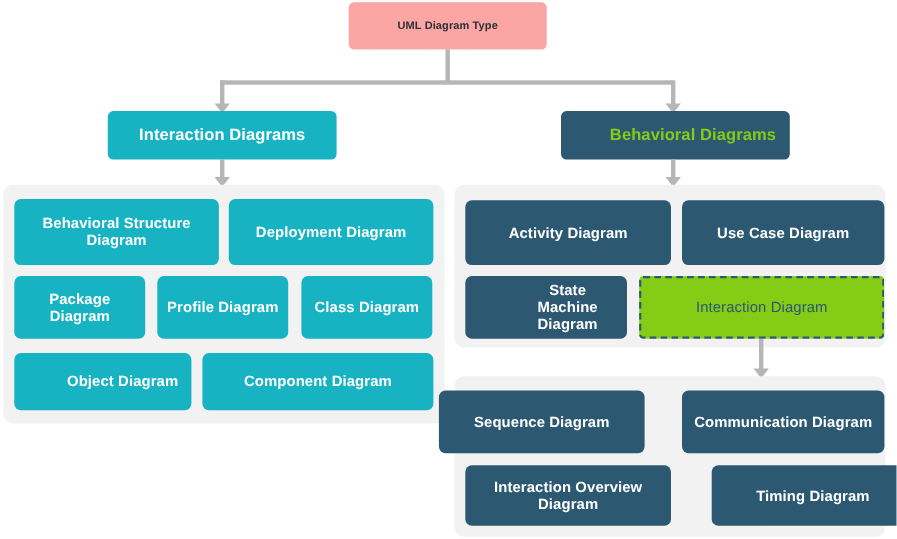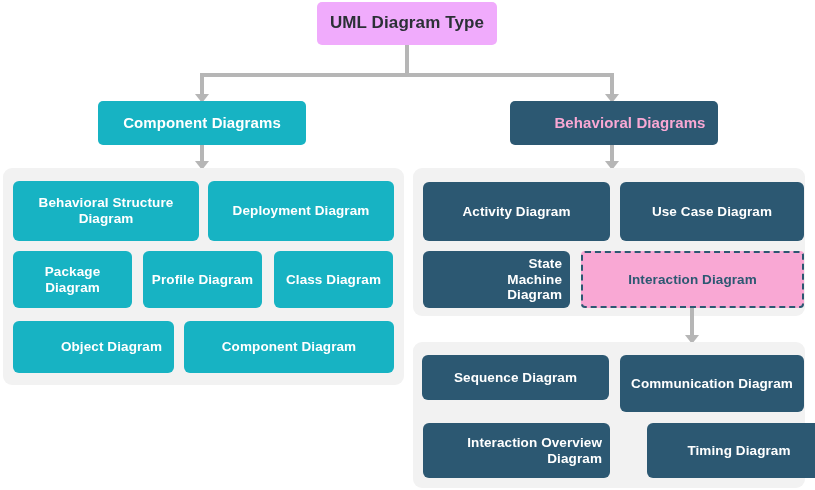--- a/index.html
+++ b/index.html
@@ -31,59 +31,58 @@
     align-items: center;
     justify-content: center;
     text-align: center;
     line-height: 1.18;
     font-weight: bold;
     letter-spacing: 0.1px;
     padding: 4px 8px;
   }
 
   .node-root {
-    background: #f0abfc;
+    background: #fca5a5;
     color: #2b3036;
-    font-size: 17px;
+    font-size: 10px;
     border-radius: 5px;
   }
 
   .node-branch-struct {
     background: #17b3c3;
     color: #ffffff;
     font-size: 15px;
     border-radius: 5px;
   }
 
   .node-branch-behav {
     background: #2c5872;
-    color: #f9a8d4;
+    color: #84cc16;
     font-size: 15px;
     border-radius: 5px;
     padding-left: 40px;
   }
 
   .card-teal {
     background: #17b3c3;
     color: #ffffff;
     font-size: 13.5px;
   }
 
   .card-navy {
     background: #2c5872;
     color: #ffffff;
     font-size: 13.5px;
-    text-align: right;
   }
 
   .card-dashed {
-    background: #f9a8d4;
+    background: #84cc16;
     color: #2c5872;
     font-size: 13.5px;
-    font-weight: bold;
+    font-weight: normal;
     border: 2px dashed #2c5872;
     border-radius: 4px;
   }
 
   
   .panel {
     position: absolute;
     box-sizing: border-box;
     background: #f2f2f2;
     border-radius: 9px;
@@ -113,21 +112,21 @@
 
   <div class="node node-root" style="left:317px; top:2px; width:180px; height:43px;">UML Diagram Type</div>
 
   <div class="conn conn-v" style="left:405px; top:45px; height:30px;"></div>
   <div class="conn conn-h" style="left:200px; top:73px; width:412px;"></div>
   <div class="conn conn-v" style="left:200px; top:73px; height:23px;"></div>
   <div class="arrowhead" style="left:195px; top:94px;"></div>
   <div class="conn conn-v" style="left:610px; top:73px; height:23px;"></div>
   <div class="arrowhead" style="left:605px; top:94px;"></div>
 
-  <div class="node node-branch-struct" style="left:98px; top:101px; width:208px; height:44px;">Component Diagrams</div>
+  <div class="node node-branch-struct" style="left:98px; top:101px; width:208px; height:44px;">Interaction Diagrams</div>
 
   <div class="node node-branch-behav" style="left:510px; top:101px; width:208px; height:44px;">Behavioral Diagrams</div>
 
   <div class="conn conn-v" style="left:200px; top:145px; height:18px;"></div>
   <div class="arrowhead" style="left:195px; top:161px;"></div>
 
   <div class="conn conn-v" style="left:610px; top:145px; height:18px;"></div>
   <div class="arrowhead" style="left:605px; top:161px;"></div>
 
   <div class="panel" style="left:3px; top:168px; width:401px; height:217px;"></div>
@@ -148,19 +147,19 @@
   <div class="node card-navy" style="left:620px; top:182px; width:184px; height:59px;">Use Case Diagram</div>
 
   <div class="node card-navy" style="left:423px; top:251px; width:147px; height:57px;padding-left:47px;">State Machine Diagram</div>
   <div class="node card-dashed" style="left:581px; top:251px; width:223px; height:57px;">Interaction Diagram</div>
 
   <div class="conn conn-v" style="left:690px; top:308px; height:29px;"></div>
   <div class="arrowhead" style="left:685px; top:335px;"></div>
 
   <div class="panel" style="left:413px; top:342px; width:392px; height:146px;"></div>
 
-  <div class="node card-navy" style="left:422px; top:355px; width:187px; height:45px;">Sequence Diagram</div>
+  <div class="node card-navy" style="left:399px; top:355px; width:187px; height:57px;">Sequence Diagram</div>
   <div class="node card-navy" style="left:620px; top:355px; width:184px; height:57px;">Communication Diagram</div>
 
   <div class="node card-navy" style="left:423px; top:423px; width:187px; height:55px;">Interaction Overview Diagram</div>
   <div class="node card-navy" style="left:620px; top:423px; width:184px; height:55px;margin-left:27px;">Timing Diagram</div>
 
 </div>
 
 </body></html>

